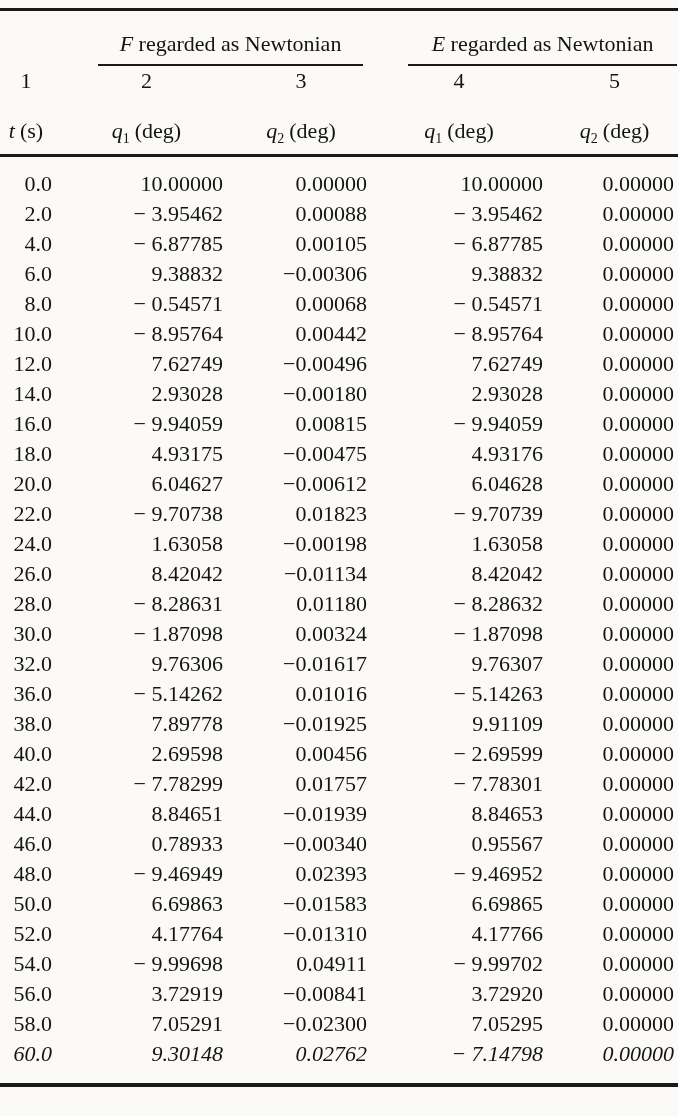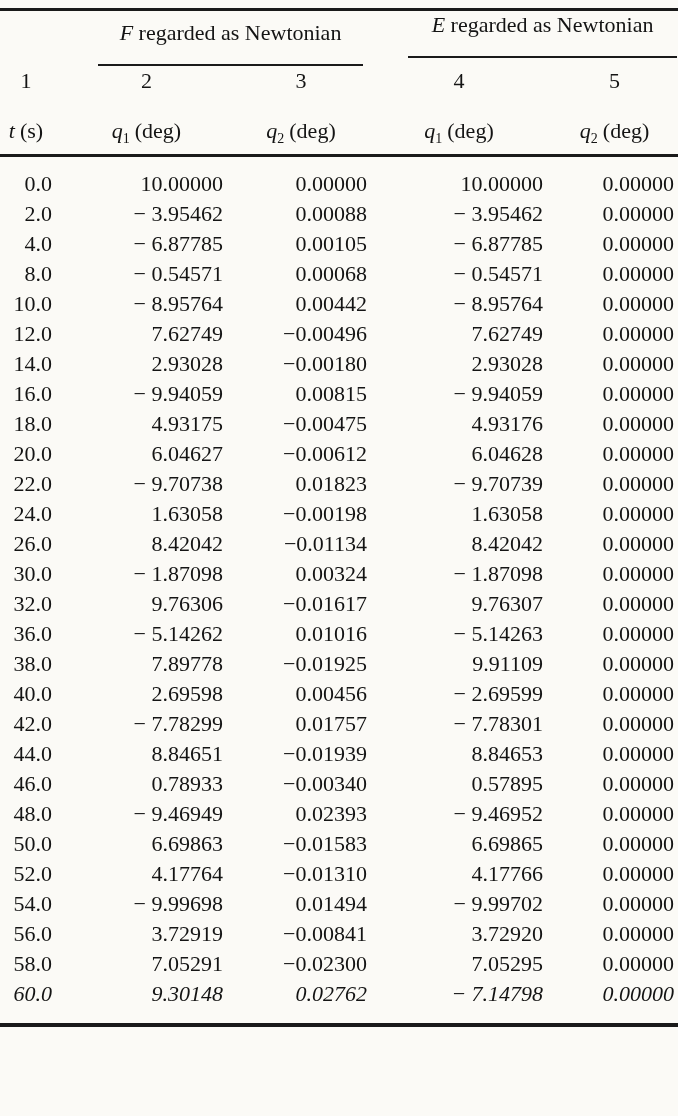--- a/index.html
+++ b/index.html
@@ -28,25 +28,25 @@
   col.w4 { width: 123px; }
 
   th, td { padding: 0; font-weight: normal; }
 
   
   tr.spanner-row th { height: 56px; vertical-align: bottom; }
   .spanner {
     text-align: center;
     font-size: 22px;
     line-height: 26px;
-    padding-bottom: 18px;
+    padding-bottom: 7px;
     border-bottom: 2px solid #1a1a1a;
   }
   .sp-f { margin: 0 12px 0 28px; }
-  .sp-e { margin: 0 1px 8px 33px; }
+  .sp-e { margin: 0 1px 0 33px; }
 
   
   tr.heads-row th {
     height: 86px;
     vertical-align: middle;
     border-bottom: 3px solid #1a1a1a;
     text-align: center;
     font-size: 22px;
   }
   .colnum { line-height: 30px; }
@@ -135,20 +135,27 @@
           <td class="c4">0.00000</td>
         </tr>
         <tr>
           <td class="c0">4.0</td>
           <td class="c1">− 6.87785</td>
           <td class="c2">0.00105</td>
           <td class="c3">− 6.87785</td>
           <td class="c4">0.00000</td>
         </tr>
         <tr>
+          <td class="c0">6.0</td>
+          <td class="c1">9.38832</td>
+          <td class="c2">−0.00306</td>
+          <td class="c3">9.38832</td>
+          <td class="c4">0.00000</td>
+        </tr>
+        <tr>
           <td class="c0">8.0</td>
           <td class="c1">− 0.54571</td>
           <td class="c2">0.00068</td>
           <td class="c3">− 0.54571</td>
           <td class="c4">0.00000</td>
         </tr>
         <tr>
           <td class="c0">10.0</td>
           <td class="c1">− 8.95764</td>
           <td class="c2">0.00442</td>
@@ -205,20 +212,27 @@
           <td class="c4">0.00000</td>
         </tr>
         <tr>
           <td class="c0">26.0</td>
           <td class="c1">8.42042</td>
           <td class="c2">−0.01134</td>
           <td class="c3">8.42042</td>
           <td class="c4">0.00000</td>
         </tr>
         <tr>
+          <td class="c0">28.0</td>
+          <td class="c1">− 8.28631</td>
+          <td class="c2">0.01180</td>
+          <td class="c3">− 8.28632</td>
+          <td class="c4">0.00000</td>
+        </tr>
+        <tr>
           <td class="c0">30.0</td>
           <td class="c1">− 1.87098</td>
           <td class="c2">0.00324</td>
           <td class="c3">− 1.87098</td>
           <td class="c4">0.00000</td>
         </tr>
         <tr>
           <td class="c0">32.0</td>
           <td class="c1">9.76306</td>
           <td class="c2">−0.01617</td>
@@ -257,21 +271,21 @@
           <td class="c0">44.0</td>
           <td class="c1">8.84651</td>
           <td class="c2">−0.01939</td>
           <td class="c3">8.84653</td>
           <td class="c4">0.00000</td>
         </tr>
         <tr>
           <td class="c0">46.0</td>
           <td class="c1">0.78933</td>
           <td class="c2">−0.00340</td>
-          <td class="c3">0.57895</td>
+          <td class="c3">0.95567</td>
           <td class="c4">0.00000</td>
         </tr>
         <tr>
           <td class="c0">48.0</td>
           <td class="c1">− 9.46949</td>
           <td class="c2">0.02393</td>
           <td class="c3">− 9.46952</td>
           <td class="c4">0.00000</td>
         </tr>
         <tr>
@@ -284,21 +298,21 @@
         <tr>
           <td class="c0">52.0</td>
           <td class="c1">4.17764</td>
           <td class="c2">−0.01310</td>
           <td class="c3">4.17766</td>
           <td class="c4">0.00000</td>
         </tr>
         <tr>
           <td class="c0">54.0</td>
           <td class="c1">− 9.99698</td>
-          <td class="c2">0.01494</td>
+          <td class="c2">0.04911</td>
           <td class="c3">− 9.99702</td>
           <td class="c4">0.00000</td>
         </tr>
         <tr>
           <td class="c0">56.0</td>
           <td class="c1">3.72919</td>
           <td class="c2">−0.00841</td>
           <td class="c3">3.72920</td>
           <td class="c4">0.00000</td>
         </tr>

